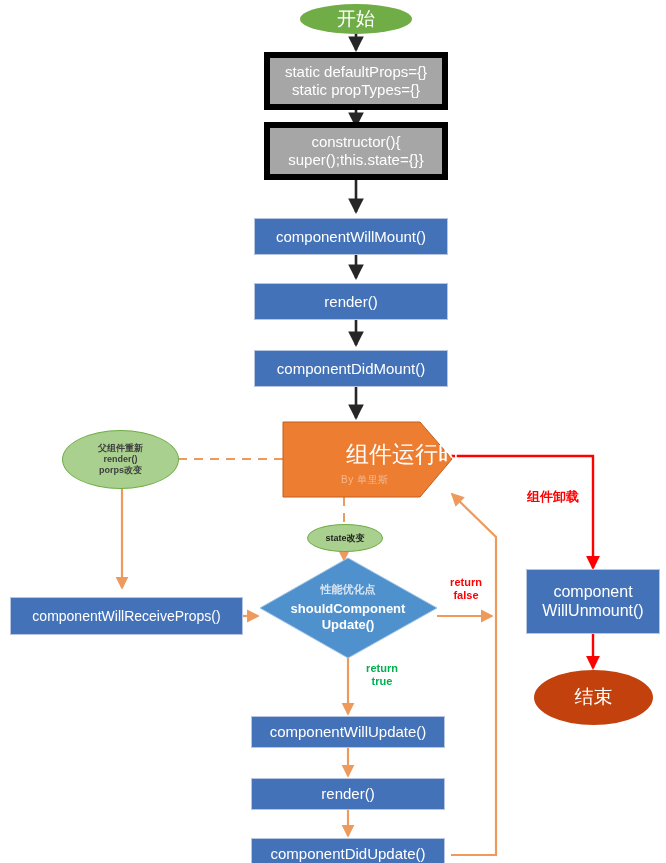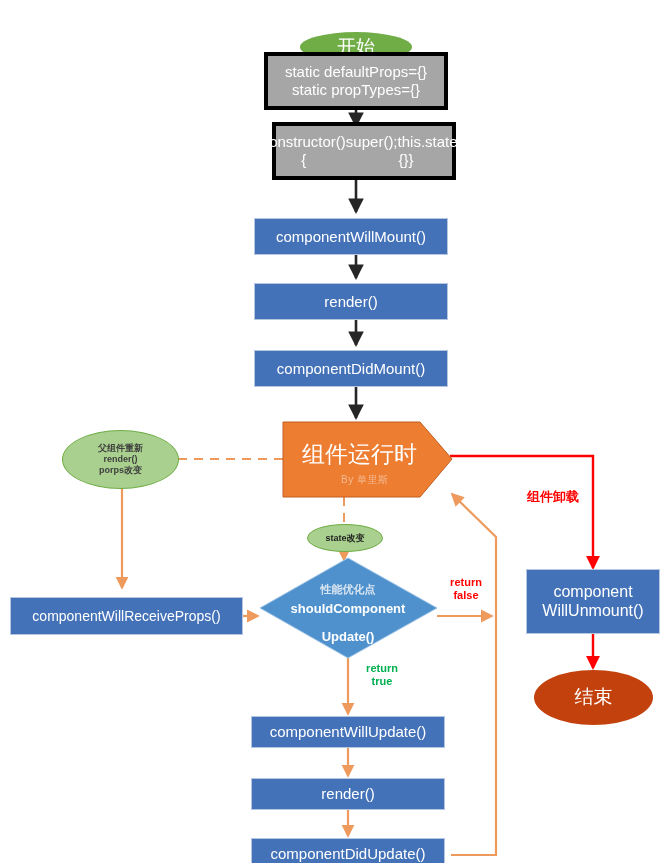--- a/index.html
+++ b/index.html
@@ -35,28 +35,27 @@
     line-height: 1.18;
     z-index: 3;
   }
   .proc {
     background: #4472b8;
     border: 1px solid #b6c6e0;
     font-size: 15px;
   }
   .gray {
     background: #a6a6a6;
-    border: 4px solid #000000;
+    border: 6px solid #000000;
     font-size: 15px;
   }
   .ell-start {
     background: #70ad47;
     border-radius: 50%;
     font-size: 19px;
-    margin-top: 28px;
   }
   .ell-end {
     background: #c2410c;
     border-radius: 50%;
     font-size: 19px;
   }
   .ell-green-small {
     background: #a9d08e;
     border: 1px solid #70ad47;
     border-radius: 50%;
@@ -74,39 +73,40 @@
     font-weight: bold;
   }
   .banner {
     color: #ffffff;
     font-size: 23px;
     z-index: 3;
     position: absolute;
     display: flex;
     align-items: center;
     justify-content: center;
+    padding-left: 44px;
   }
   .banner .btxt { position: relative; top: -5px; left: -8px; }
   .watermark {
     position: absolute;
     z-index: 4;
     color: rgba(255,255,255,0.45);
     font-size: 10px;
     letter-spacing: 0.5px;
   }
   .diamond-label {
     position: absolute;
     z-index: 4;
     color: #ffffff;
     text-align: center;
     width: 180px;
     line-height: 1.22;
   }
   .dl-top { font-size: 11px; font-weight: bold; color: #dbe5f1; }
-  .dl-main { font-size: 13px; font-weight: bold; margin-top: 12px; }
+  .dl-main { font-size: 13px; font-weight: bold; }
   .edge-label {
     position: absolute;
     z-index: 4;
     font-size: 11px;
     font-weight: bold;
     text-align: center;
     line-height: 1.2;
   }
   .lbl-green { color: #00b050; }
   .lbl-red { color: #ff0000; }
@@ -170,21 +170,21 @@
 
   <div class="node ell-start" style="left:300px; top:4px; width:112px; height:30px;">
     <span>开始</span>
   </div>
 
   <div class="node gray" style="left:264px; top:52px; width:184px; height:58px; flex-direction:column;">
     <span>static defaultProps={}</span>
     <span>static propTypes={}</span>
   </div>
 
-  <div class="node gray" style="left:264px; top:122px; width:184px; height:58px; flex-direction:row;margin-left:8px;">
+  <div class="node gray" style="left:264px; top:122px; width:184px; height:58px; flex-direction:column;">
     <span>constructor(){</span>
     <span>super();this.state={}}</span>
   </div>
 
   <div class="node proc" style="left:254px; top:218px; width:194px; height:37px;">
     <span>componentWillMount()</span>
   </div>
 
   <div class="node proc" style="left:254px; top:283px; width:194px; height:37px;">
     <span>render()</span>

